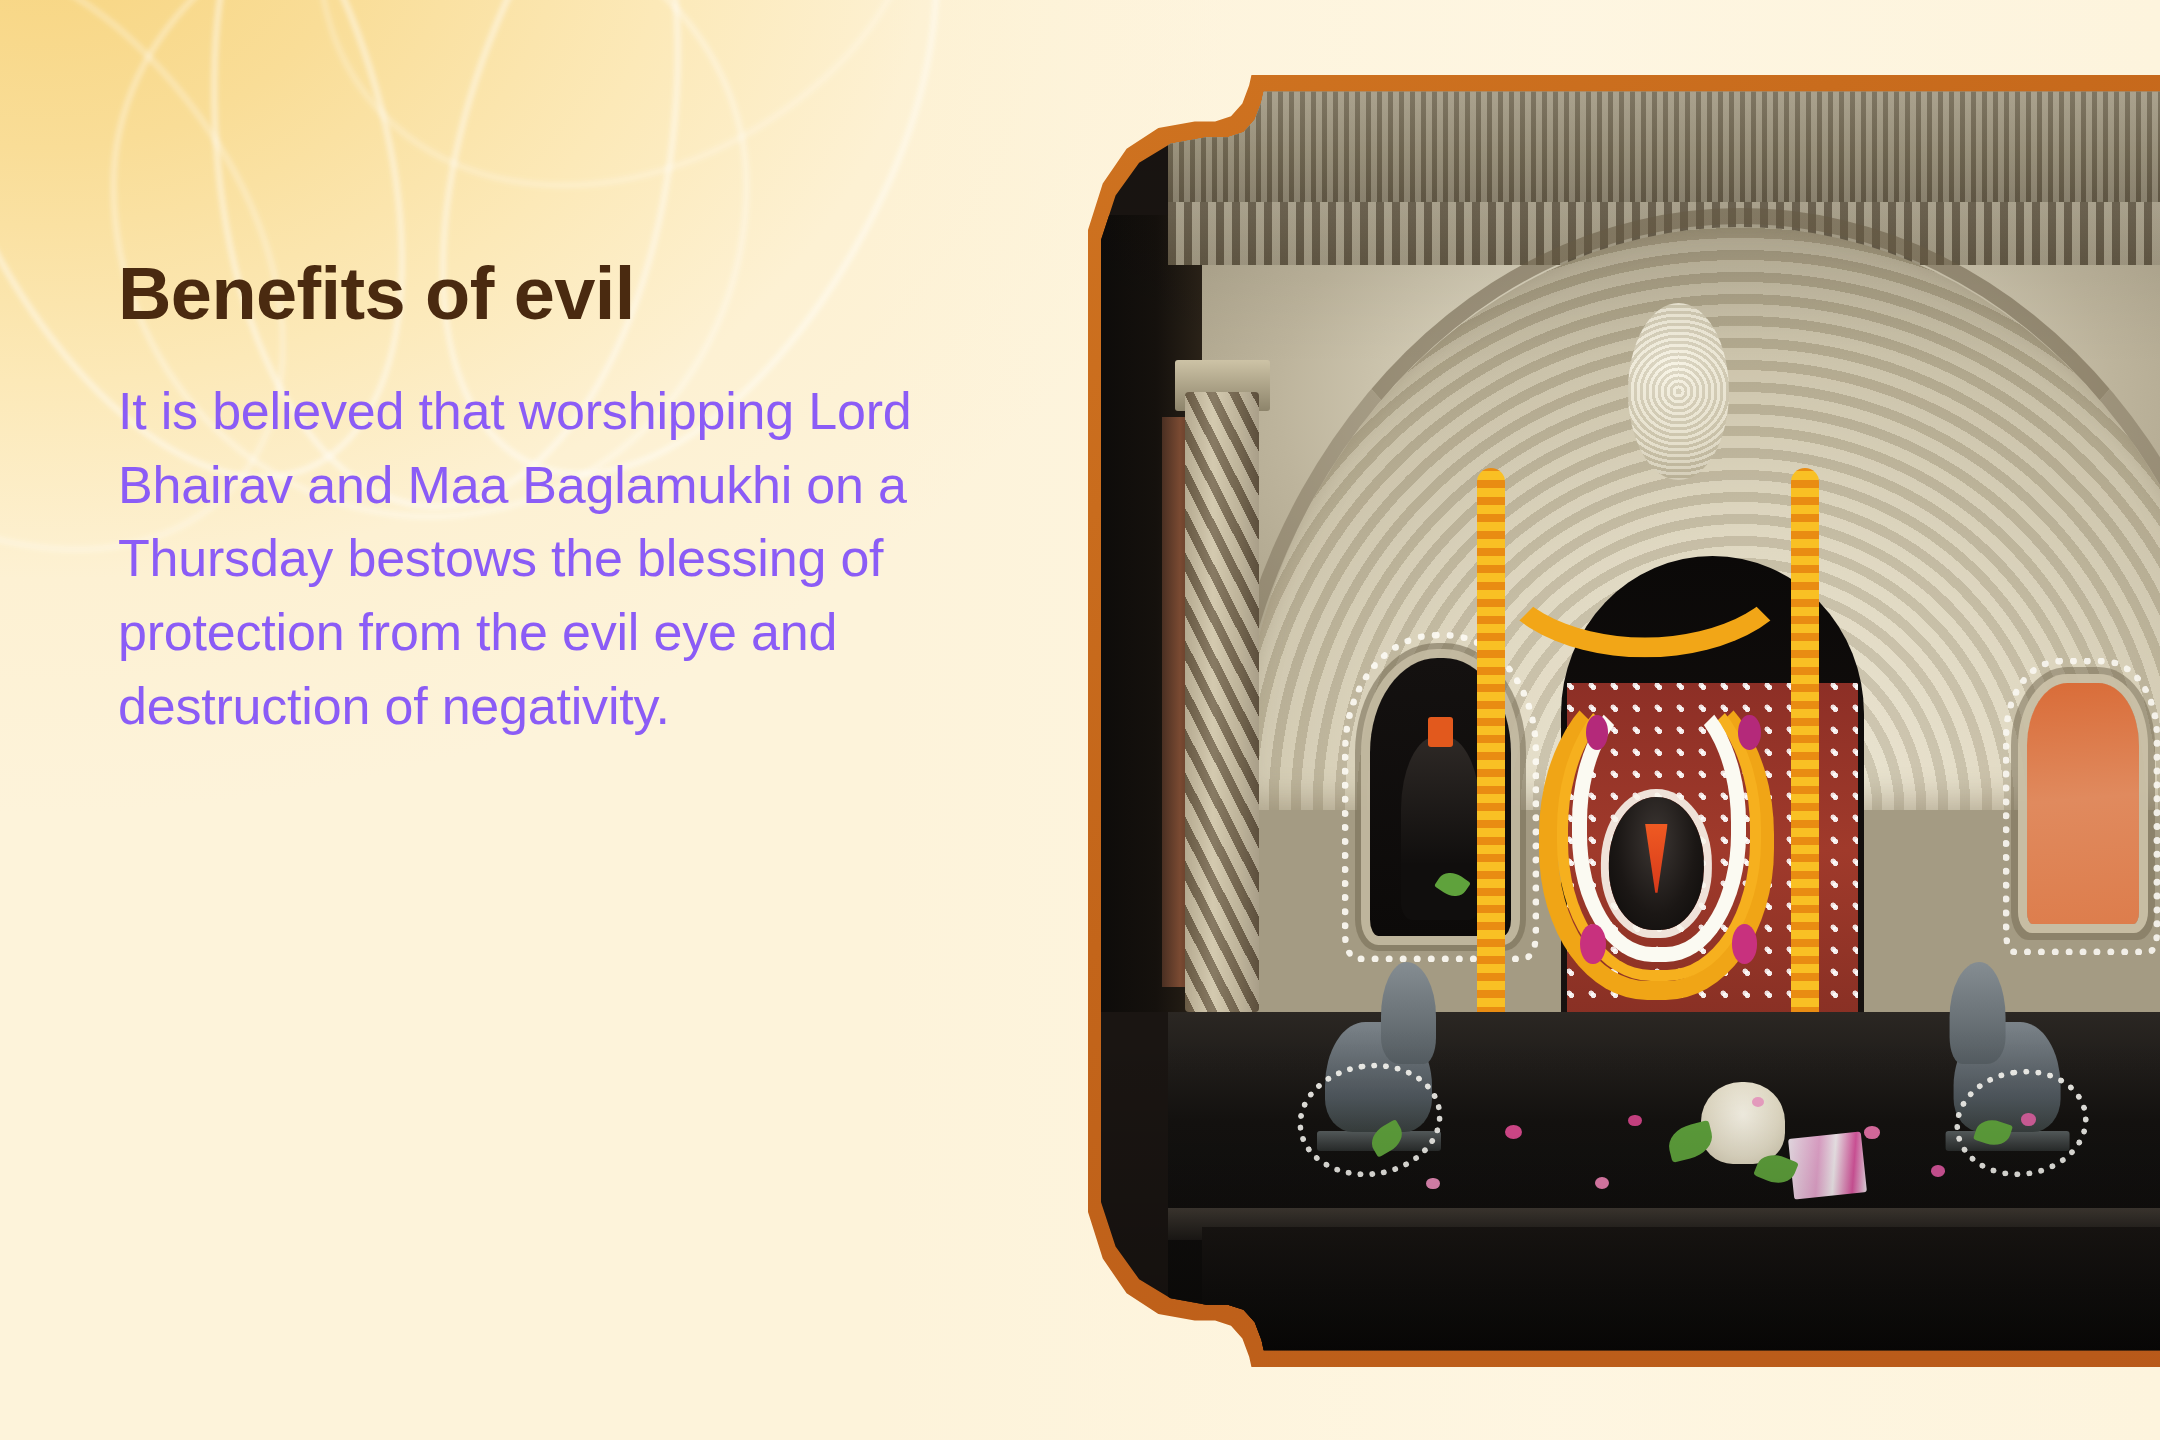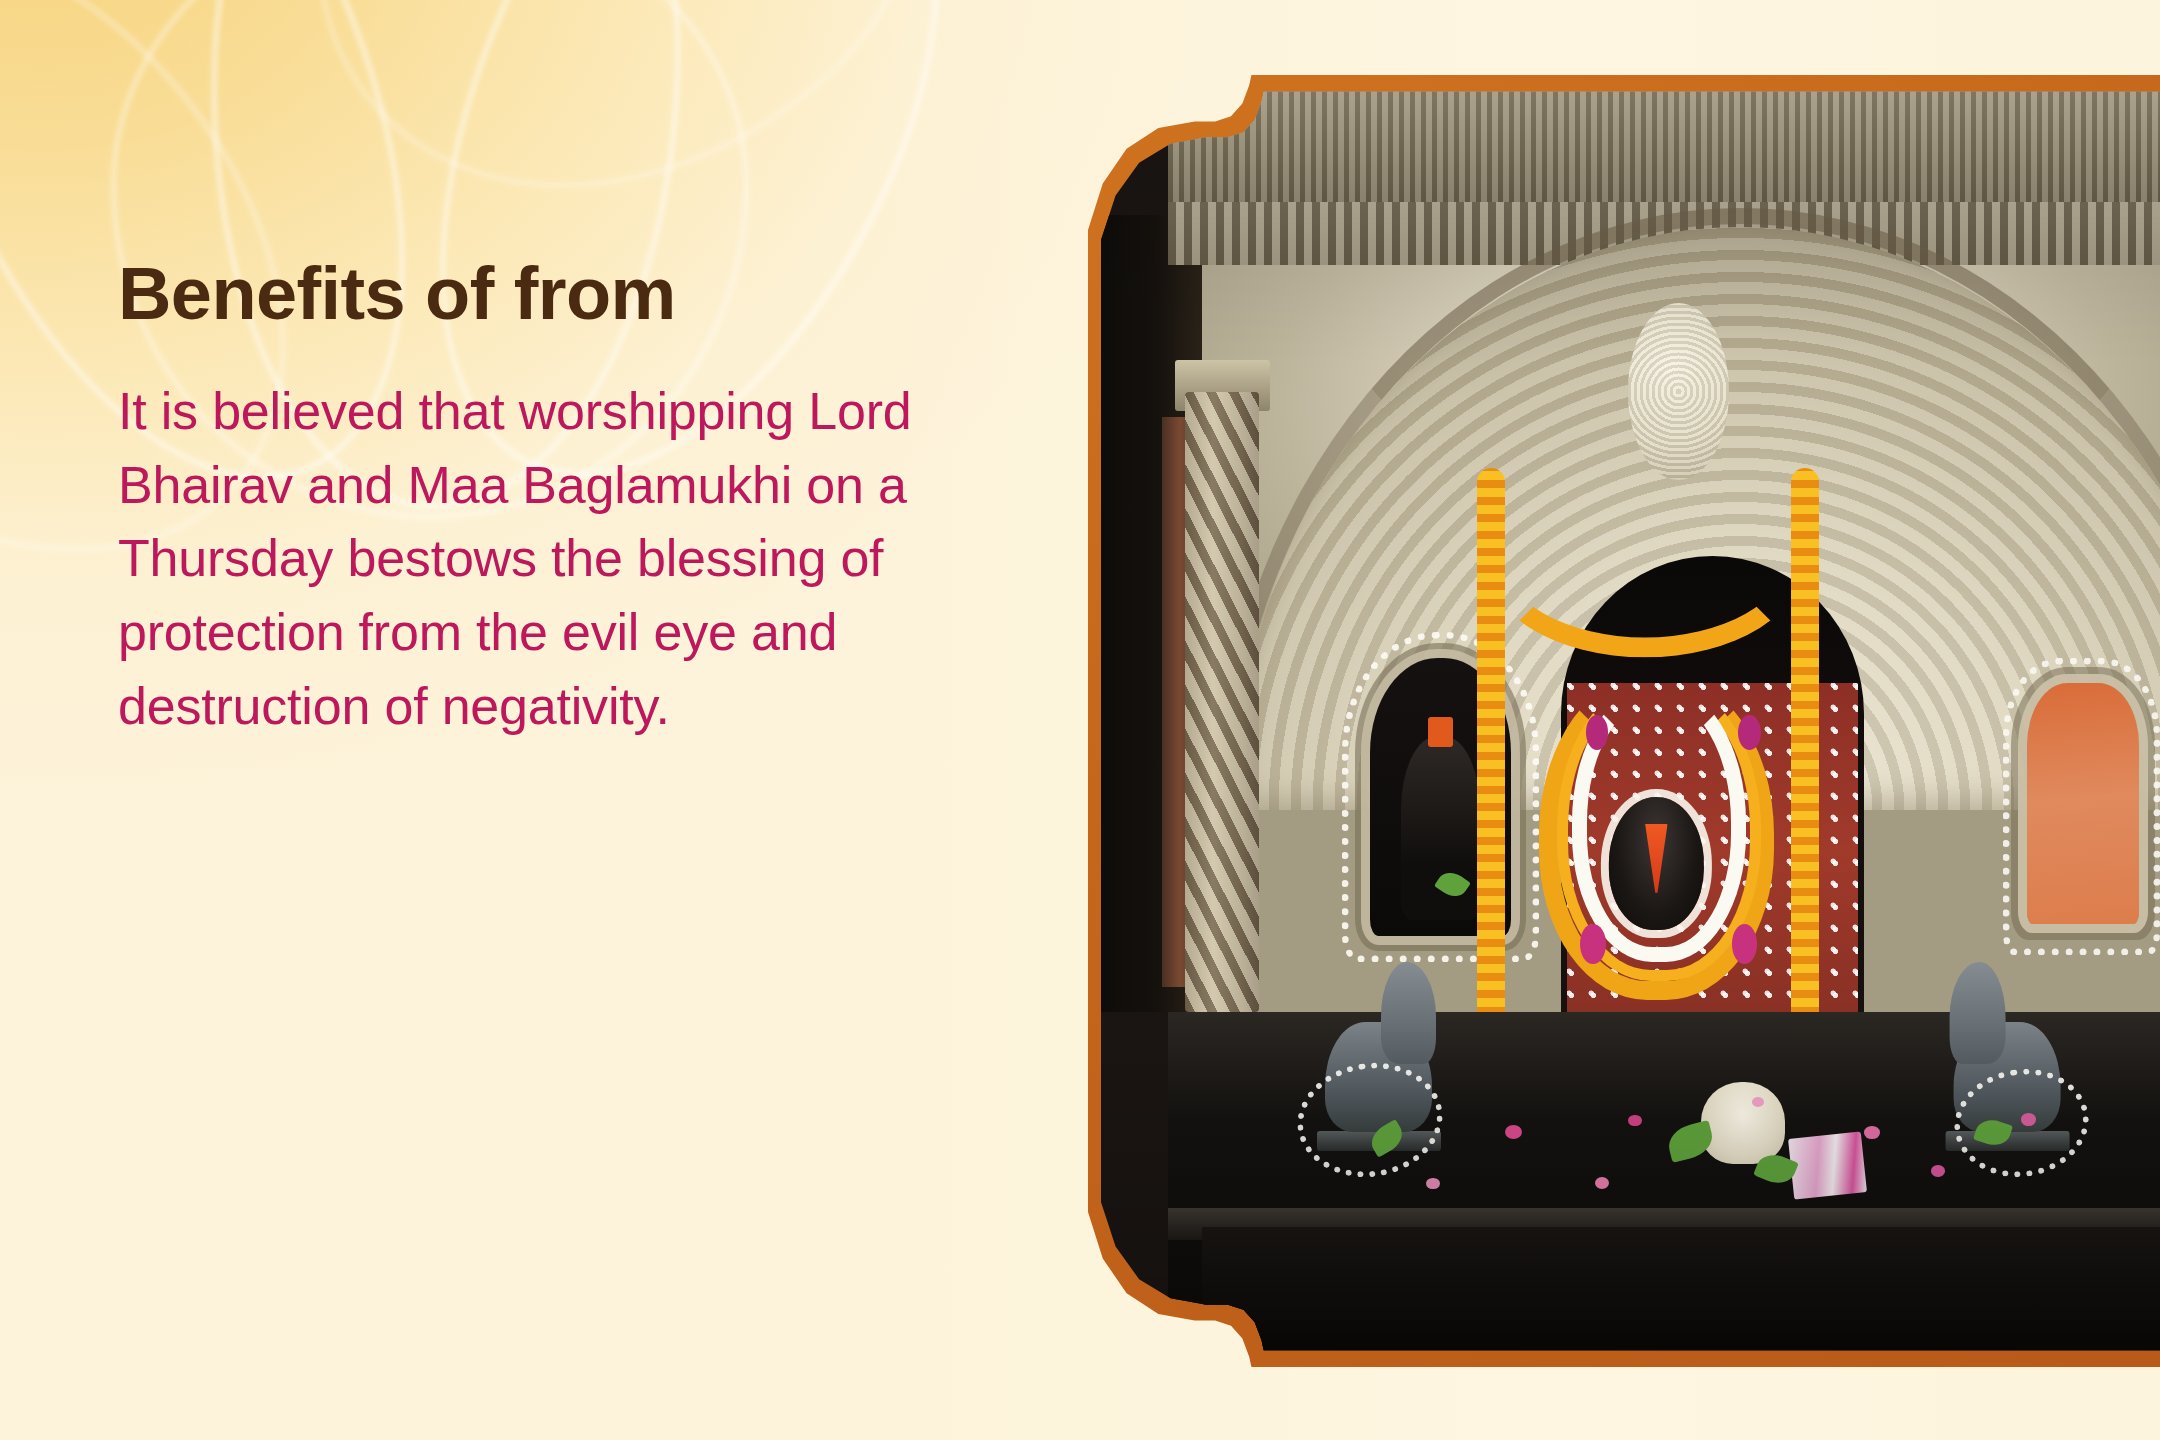--- a/index.html
+++ b/index.html
@@ -55,21 +55,21 @@
     letter-spacing:-0.6px;
     color:#4a2a10;
     line-height:1.05;
     margin-bottom:42px;
     white-space:nowrap;
   }
   .body-copy {
     font-size:52px;
     font-weight:500;
     line-height:1.42;
-    color:#be185d;
+    color:#8b5cf6;
     max-width:820px;
     letter-spacing:-0.2px;
   }
 
   
   .photo-wrap {
     position:absolute;
     left:1088px; top:75px;
     width:1135px; height:1292px;
   }
@@ -368,21 +368,21 @@
     <div class="petal p2"></div>
     <div class="petal p3"></div>
     <div class="petal p4"></div>
     <div class="petal p5"></div>
     <div class="petal p6"></div>
   </div>
 
   <div class="bg-wash-right"></div>
 
   <div class="text-col">
-    <div class="headline">Benefits of from</div>
+    <div class="headline">Benefits of evil</div>
     <div class="body-copy">It is believed that worshipping Lord Bhairav and Maa Baglamukhi on a Thursday bestows the blessing of protection from the evil eye and destruction of negativity.</div>
   </div>
 
   <div class="photo-wrap">
     <div class="frame-border"></div>
     <div class="photo-inner">
       <div class="shrine">
 
         <div class="silver-back"></div>
         <div class="dark-recess"></div>

